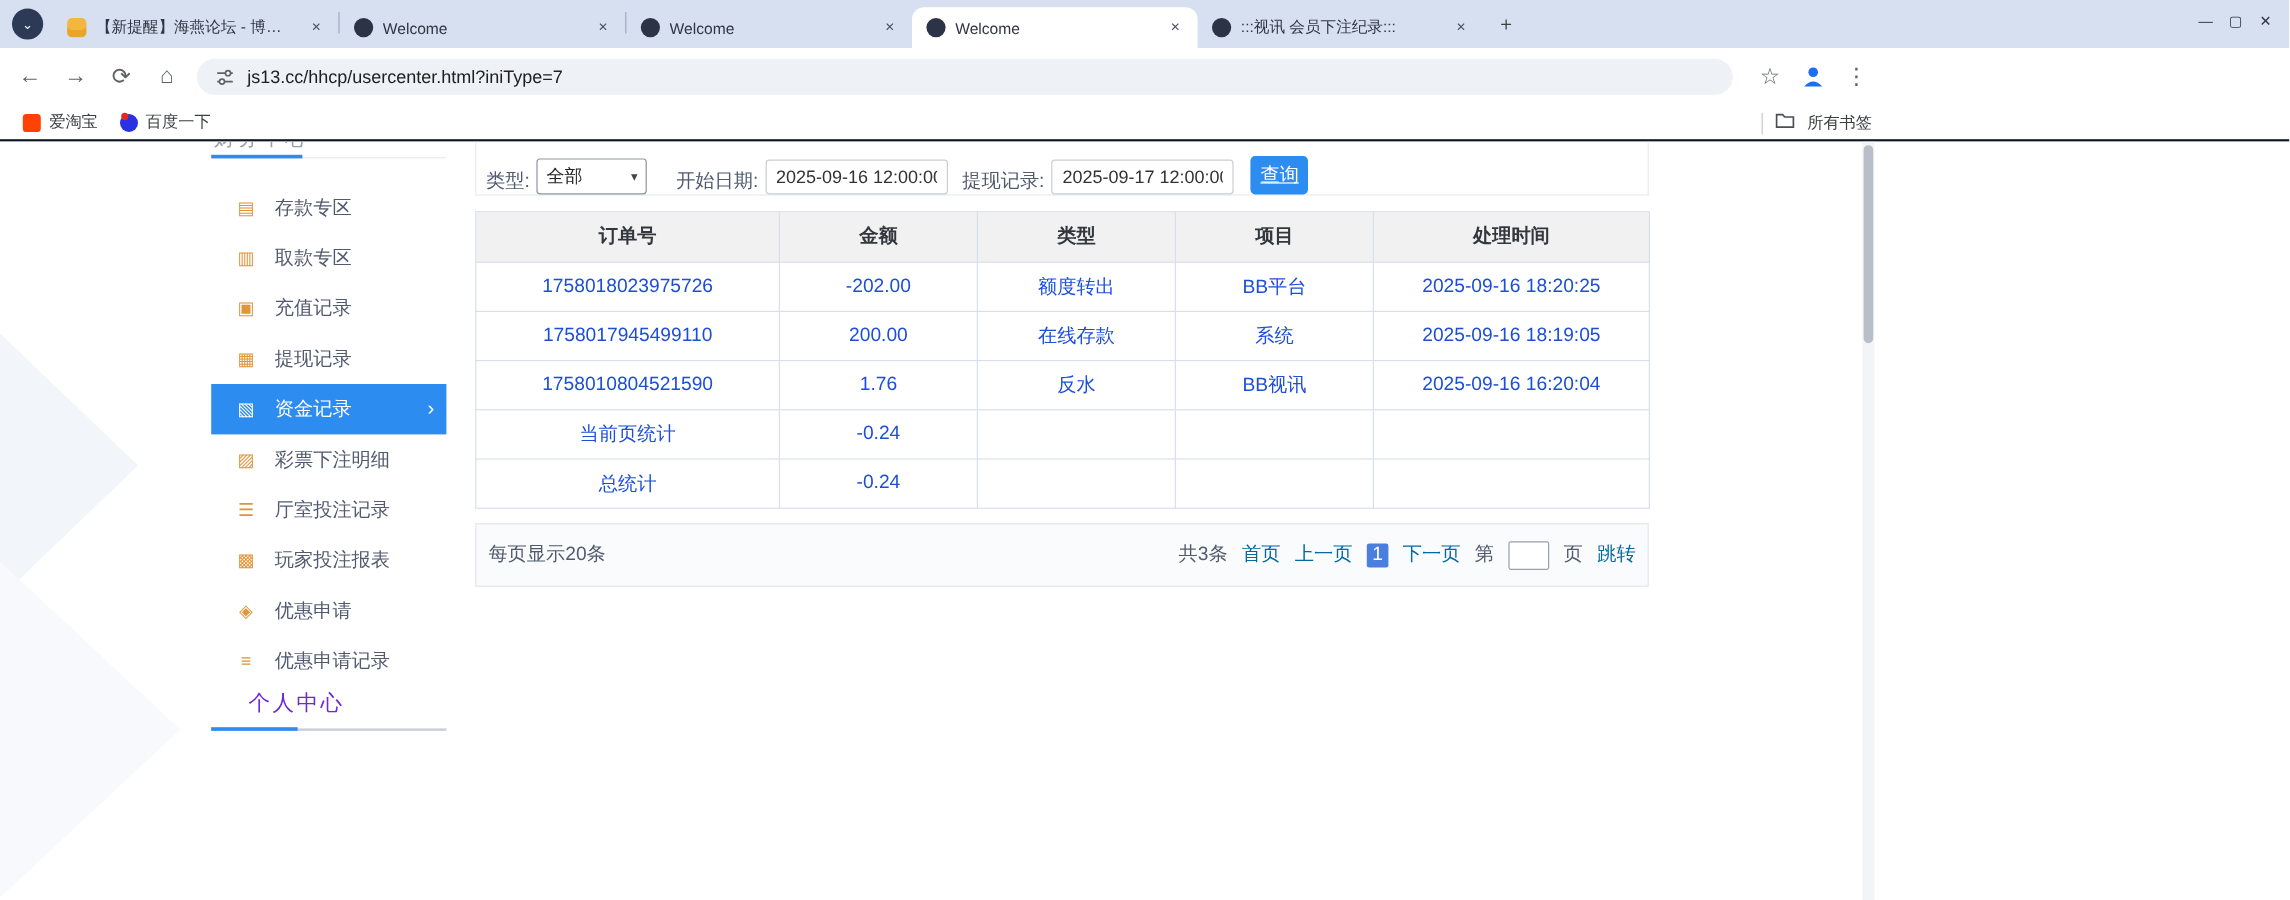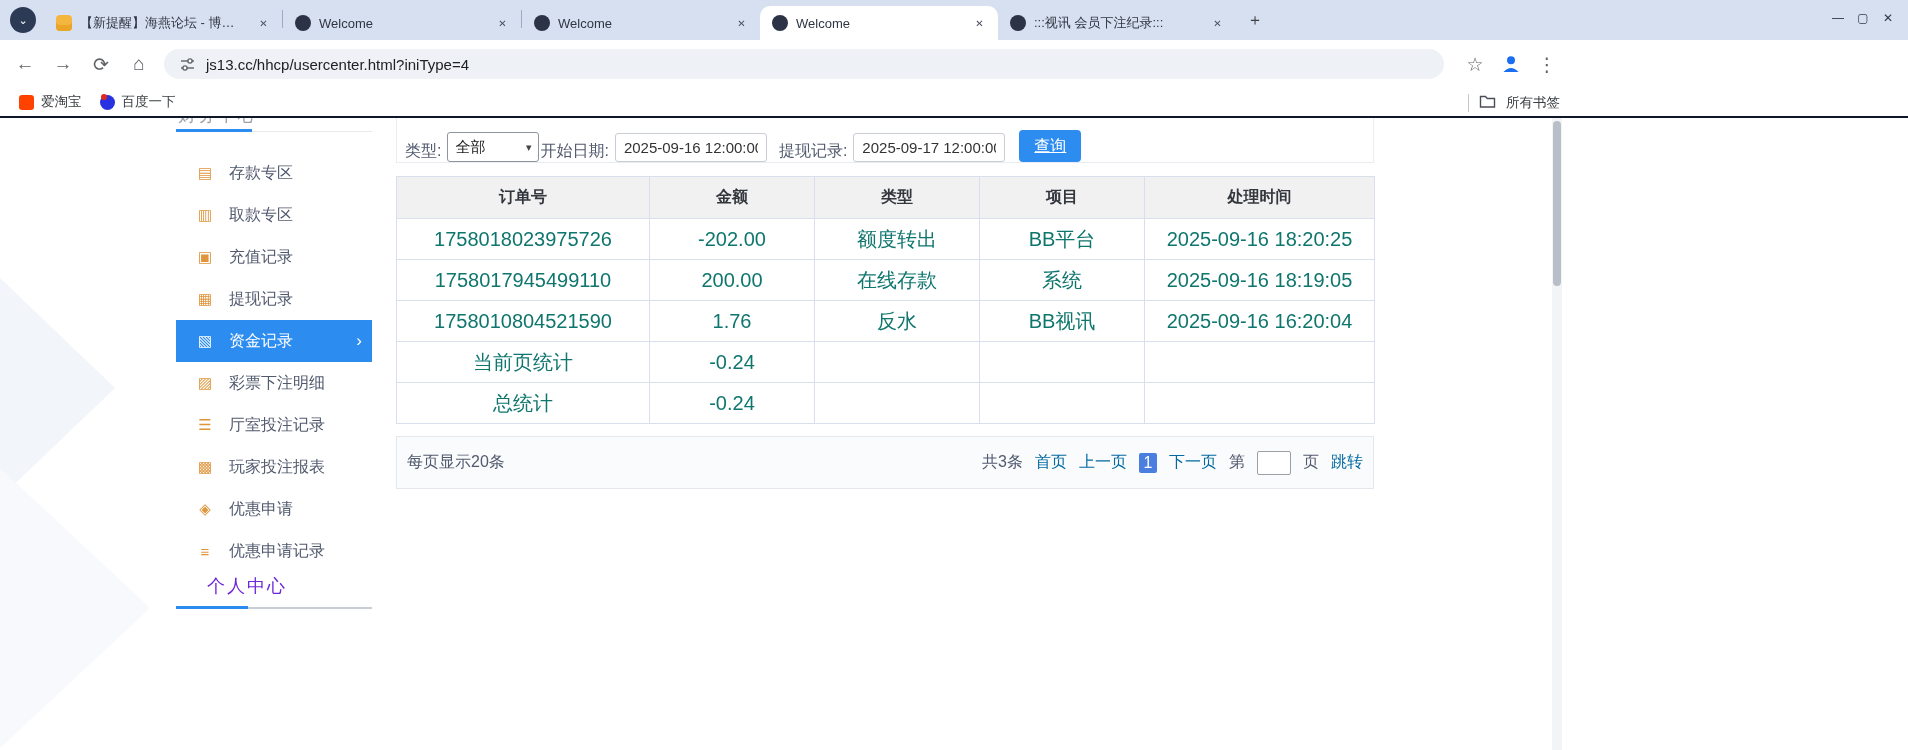--- a/index.html
+++ b/index.html
@@ -34,21 +34,21 @@
   .right-icons { display:flex; align-items:center; margin-left:12px; }
   .avatar-btn { width:34px; height:34px; display:flex; align-items:center; justify-content:center; }
 
   
   .bookmarks { position:absolute; left:0; top:88px; width:1908px; height:30px; background:#fff; border-bottom:2px solid #0f172a;
                display:flex; align-items:center; padding-left:10px; }
   .bookmark { display:flex; align-items:center; gap:7px; padding:0 9px; height:26px; font-size:13.5px; color:#3c4043; border-radius:6px; }
   .bm-tb { width:15px; height:15px; border-radius:3px; background:#ff4200; }
   .bm-bd { width:15px; height:15px; border-radius:50%; background:#2932e1; position:relative; }
   .bm-bd::after { content:""; position:absolute; left:1px; top:-1px; width:6px; height:6px; border-radius:50%; background:#e3281e; }
-  .bk-right { position:absolute; left:1468px; top:88px; height:30px; display:flex; align-items:center; gap:10px; }
+  .bk-right { position:absolute; left:1468px; top:88px; height:30px; display:flex; align-items:center; gap:10px;font-family:Liberation Mono, monospace; }
   .bk-div { width:1px; height:18px; background:#c6c9ce; }
 
   
   .page { position:absolute; left:0; top:118px; width:1908px; height:632px; background:#fff; overflow:hidden; }
   .tri1 { position:absolute; left:0; top:160px; width:0; height:0;
           border-top:110px solid transparent; border-bottom:110px solid transparent; border-left:115px solid #f2f5f9; }
   .tri2 { position:absolute; left:0; top:350px; width:0; height:0;
           border-top:140px solid transparent; border-bottom:140px solid transparent; border-left:150px solid #f7f9fc; }
   .scrolltrack { position:absolute; left:1552px; top:0; width:10px; height:632px; background:#f3f4f6; }
   .scrollthumb { position:absolute; left:1px; top:3px; width:8px; height:165px; border-radius:4px; background:#b9bfc8; }
@@ -66,33 +66,33 @@
   .sb-item.active .sb-icon { color:#fff; }
   .sb-chevron { position:absolute; right:10px; color:#fff; font-size:17px; }
   .sb-bottom-title { position:absolute; left:2px; top:456px; font-size:18px; color:#6d28d9; letter-spacing:2px;margin-left:29px; }
   .sb-bottom-grey { position:absolute; left:0; top:489px; width:196px; height:2px; background:#c8cdd6; }
   .sb-bottom-blue { position:absolute; left:0; top:488px; width:72px; height:3px; background:#2d8cf0; }
 
   
   .main { position:absolute; left:396px; top:0; width:978px; }
   .filterbar { display:flex; align-items:flex-end; height:45px; border:1px solid #e9ecf0; border-top:none; padding:0 8px; }
   .flabel { font-size:16px; color:#515a6e; margin-right:6px; white-space:nowrap; }
-  .ml14 { margin-left:1px; } .ml12 { margin-left:12px; }
+  .ml14 { margin-left:24px; } .ml12 { margin-left:12px; }
   .fselect { width:92px; height:30px; border:1px solid #8f959e; border-radius:3px; background:#fff; display:flex;
              align-items:center; justify-content:space-between; padding:0 7px; font-size:15px; color:#222; }
   .fselect .caret { font-size:11px; color:#444; }
   .finput { width:152px; height:29px; border:1px solid #c9ced6; border-radius:3px; background:#fff; font-size:15px;
             color:#333; padding:0 8px; font-family:"Liberation Sans","DejaVu Sans",sans-serif; }
-  .fbtn { margin-left:14px; width:62px; height:32px; background:#2d8cf0; color:#fff; border:none; border-radius:4px;
+  .fbtn { margin-left:14px; width:48px; height:32px; background:#2d8cf0; color:#fff; border:none; border-radius:4px;
           font-size:16px; font-family:"Liberation Sans","DejaVu Sans",sans-serif; cursor:pointer;text-decoration:underline; }
 
   .records { position:absolute; left:0; top:58px; width:978px; border-collapse:collapse; table-layout:fixed; }
   .records th, .records td { border:1px solid #d9e0ec; text-align:center; }
   .records th { background:#f1f1f1; height:42px; font-size:16px; color:#33373d; font-weight:bold; }
-  .records td { height:41px; font-size:20px; color:#0f766e; background:#fff; }
+  .records td { height:41px; font-size:16px; color:#1d4ed8; background:#fff; }
   .c1{width:253px;} .c2{width:165px;} .c3{width:165px;} .c4{width:165px;} .c5{width:230px;}
 
   .pager { position:absolute; left:0; top:318px; width:978px; height:53px; border:1px solid #e4e7ec; background:#fafbfc;
            display:flex; align-items:center; padding:0 10px; font-size:16px; color:#515a6e; }
   .pright { margin-left:auto; display:flex; align-items:center; gap:12px; }
   .plink { color:#0369a1; text-decoration:none; cursor:pointer; }
   .pcur { min-width:18px; padding:1px 4px; background:#4a7fe0; color:#fff; text-align:center; border-radius:2px; }
   .pinput { width:34px; height:24px; border:1px solid #9aa0a6; border-radius:2px; background:#fff; }
 </style>
 </head>
@@ -156,21 +156,21 @@
       <span class="siteinfo">
         <svg width="15" height="15" viewBox="0 0 15 15">
             <g stroke="#5f6368" stroke-width="1.4" fill="#fff">
           <line x1="1" y1="4" x2="14" y2="4"></line>
               <circle cx="10" cy="4" r="2.1"></circle>
           <line x1="1" y1="11" x2="14" y2="11"></line>
               <circle cx="5" cy="11" r="2.1"></circle>
         </g>
           </svg>
       </span>
-      <span class="url">js13.cc/hhcp/usercenter.html?iniType=4</span>
+      <span class="url">js13.cc/hhcp/usercenter.html?iniType=7</span>
     </div>
 
     <div class="right-icons">
       <span class="tbtn">☆</span>
       <span class="avatar-btn">
         <svg width="22" height="22" viewBox="0 0 22 22">
           <circle cx="11" cy="7.2" r="4" fill="#1b6ef3"></circle>
           <path d="M3.5 19 q7.5 -8 15 0 z" fill="#1b6ef3"></path>
         </svg>
       </span>

